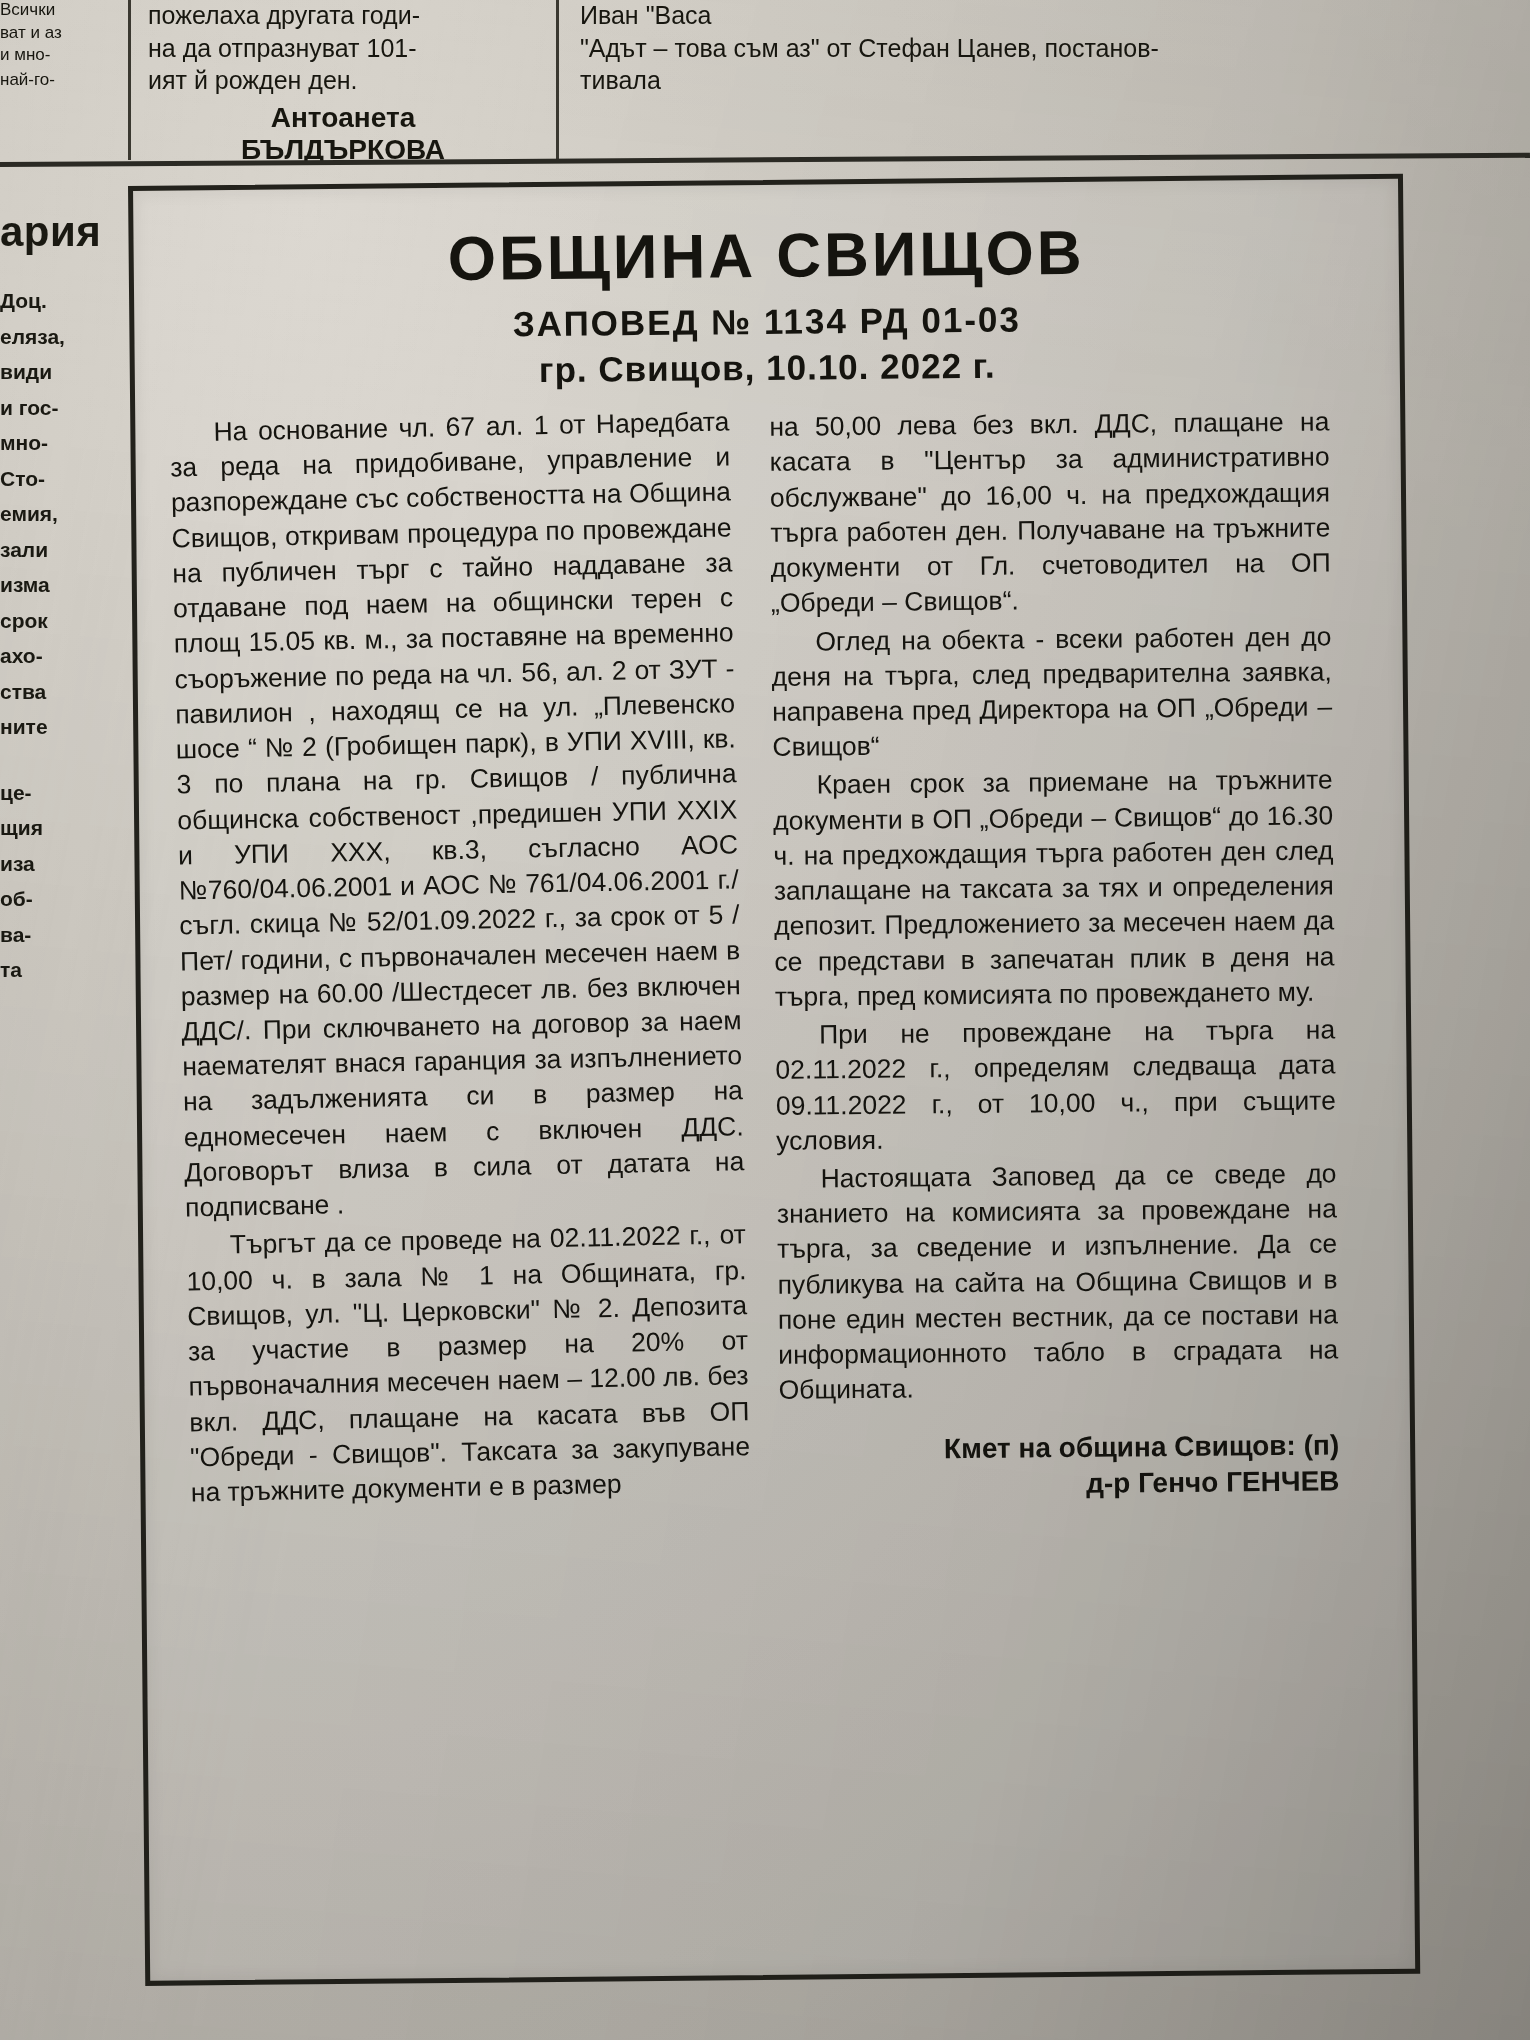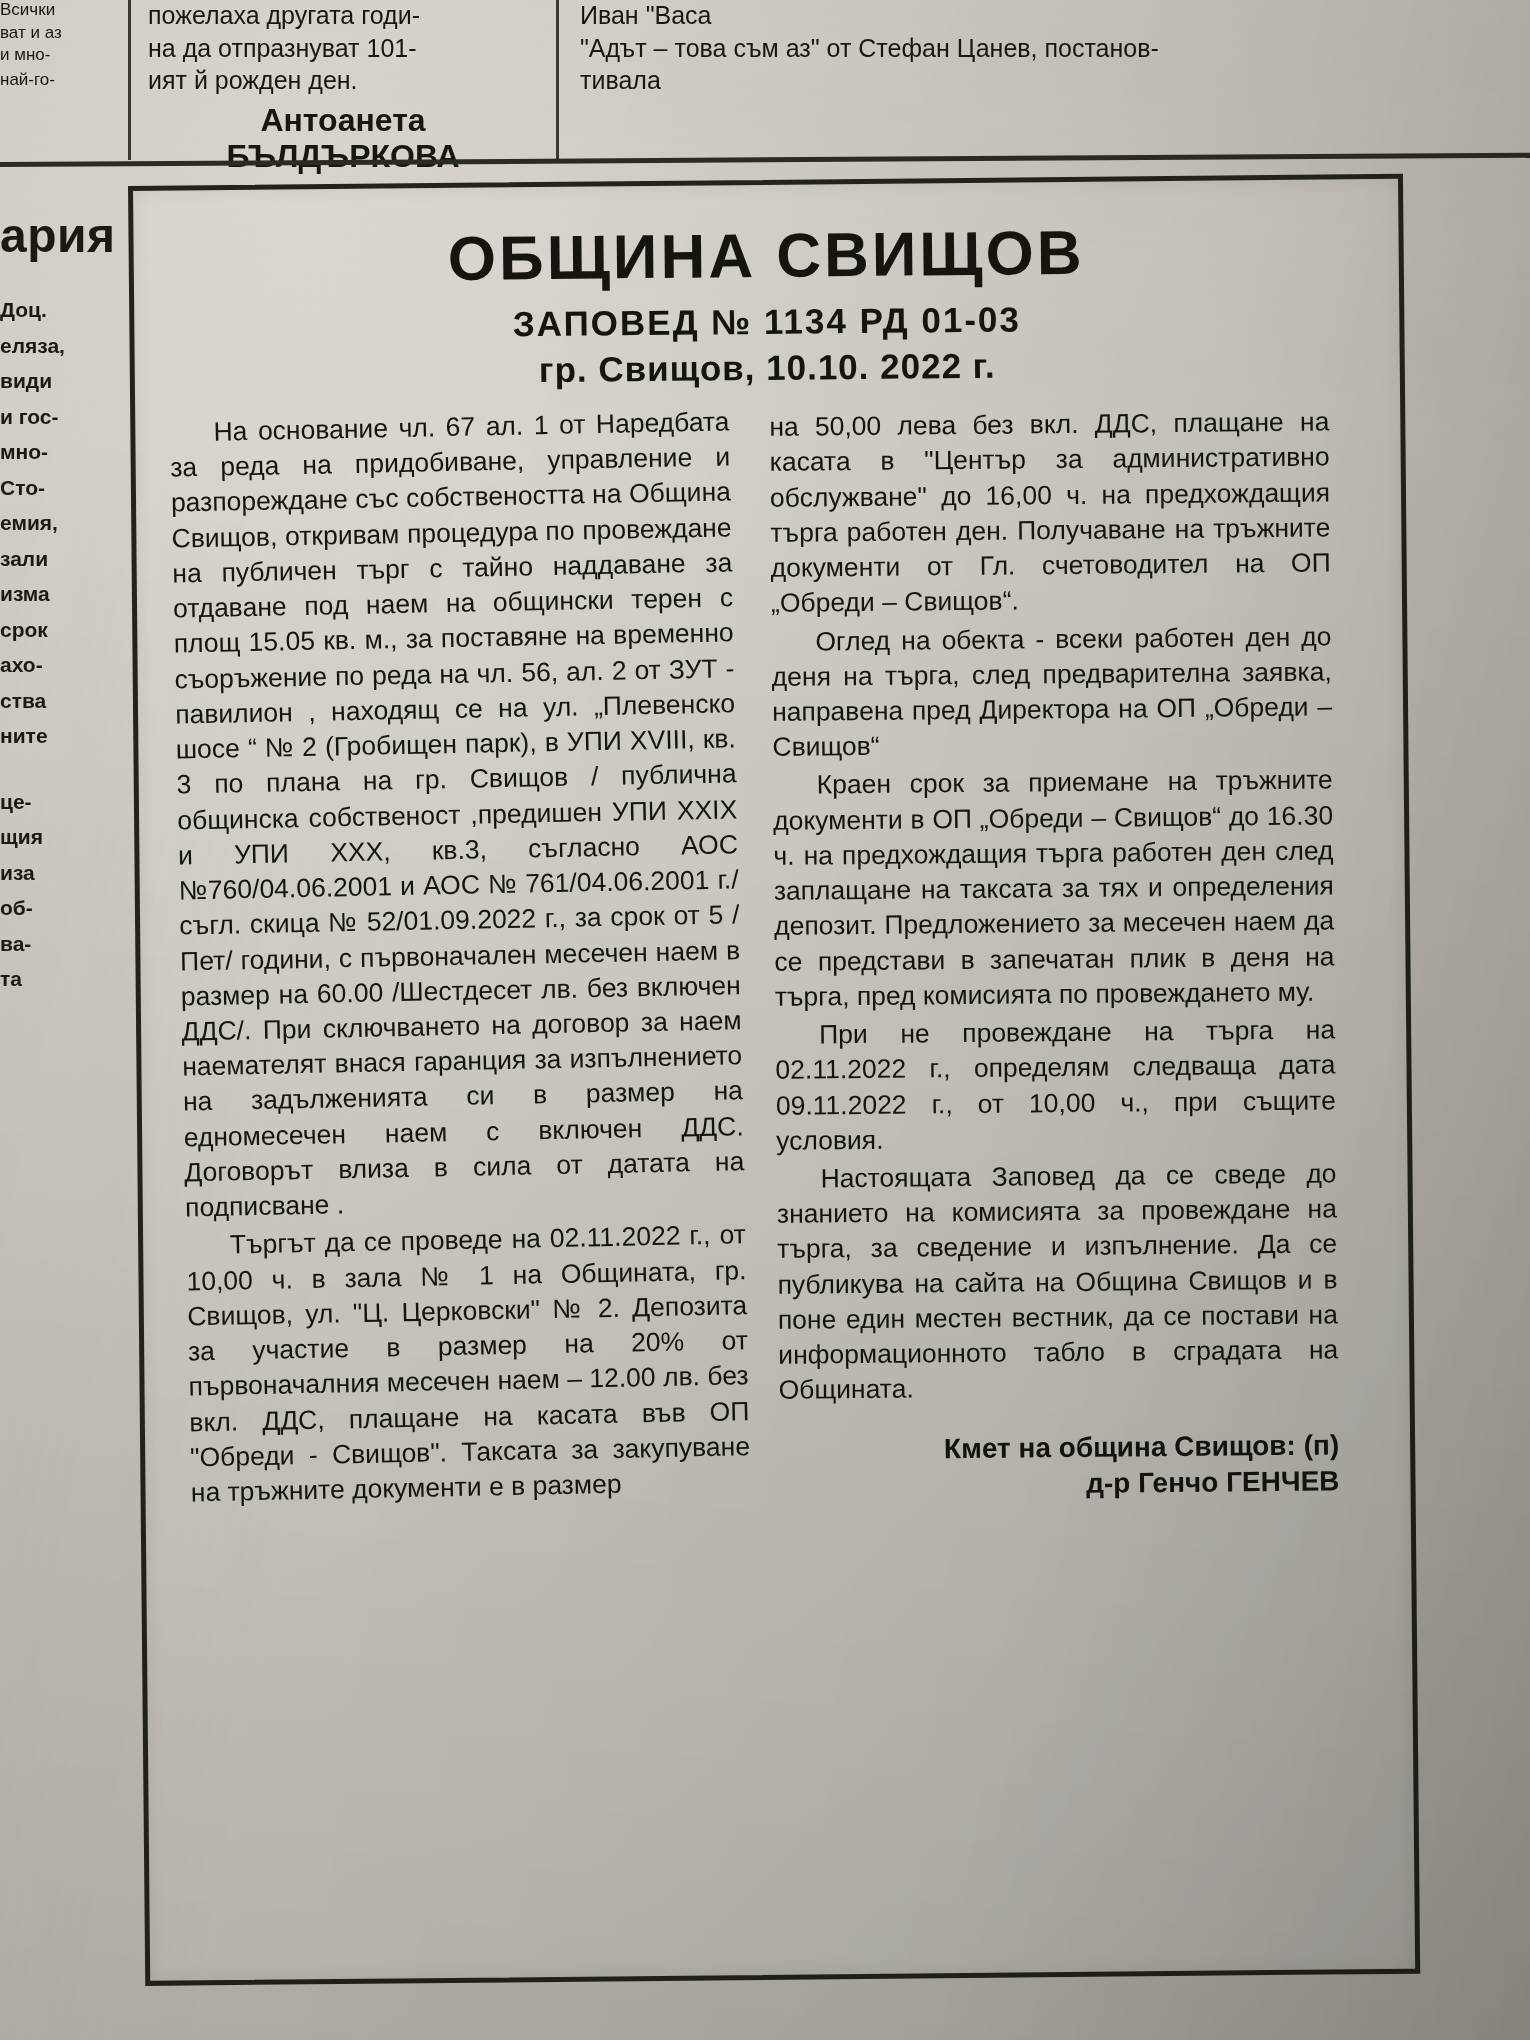--- a/index.html
+++ b/index.html
@@ -45,21 +45,21 @@
   }
   .tcol p { margin: 0 0 2px 0; }
 
   .tcol-a { left: 0; top: 0; width: 112px; font-size: 17px; text-align: left; }
   .tcol-b { left: 148px; top: 0; width: 390px; font-size: 25px; text-align: justify; }
   .tcol-c { left: 580px; top: 0; width: 900px; font-size: 25px; text-align: justify; }
 
   .tcol-b .sig {
     text-align: center;
     font-weight: bold;
-    font-size: 32px;
+    font-size: 28px;
     line-height: 1.15;
     margin-top: 6px;
   }
   .vrule-1 {
     position: absolute;
     left: 128px; top: 0;
     width: 3px; height: 160px;
     background: #3a3830;
   }
   .vrule-2 {
@@ -80,21 +80,21 @@
   
   .left-col {
     position: absolute;
     left: 0; top: 200px;
     width: 108px;
     font-size: 21px;
     line-height: 1.5;
     color: #1a1912;
   }
   .left-col .big {
-    font-size: 48px;
+    font-size: 42px;
     font-weight: bold;
     letter-spacing: .5px;
     margin-bottom: 22px;
   }
   .left-col p { margin: 0 0 4px 0; font-weight: bold; }
 
   
   .advert {
     position: absolute;
     left: 128px;

